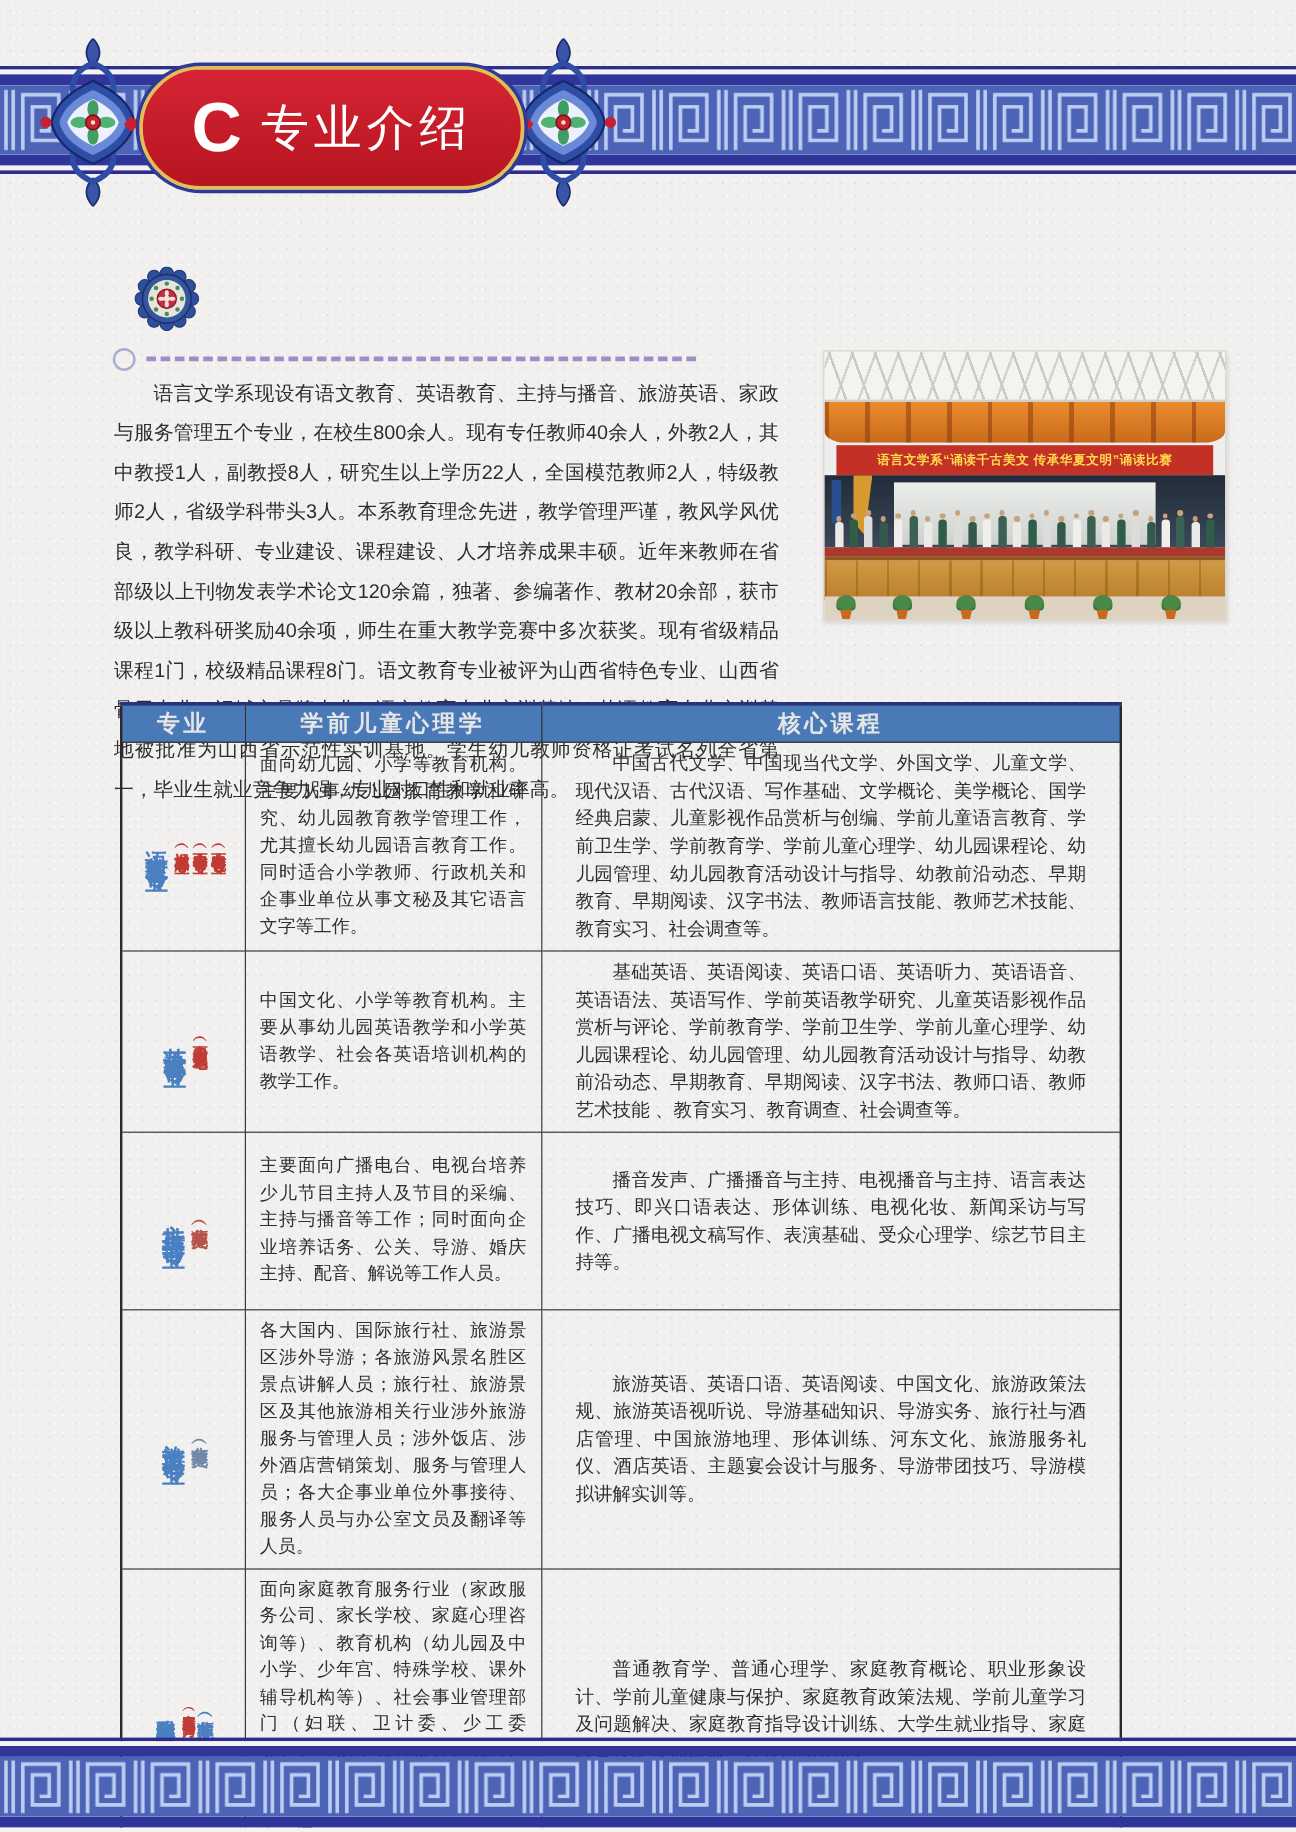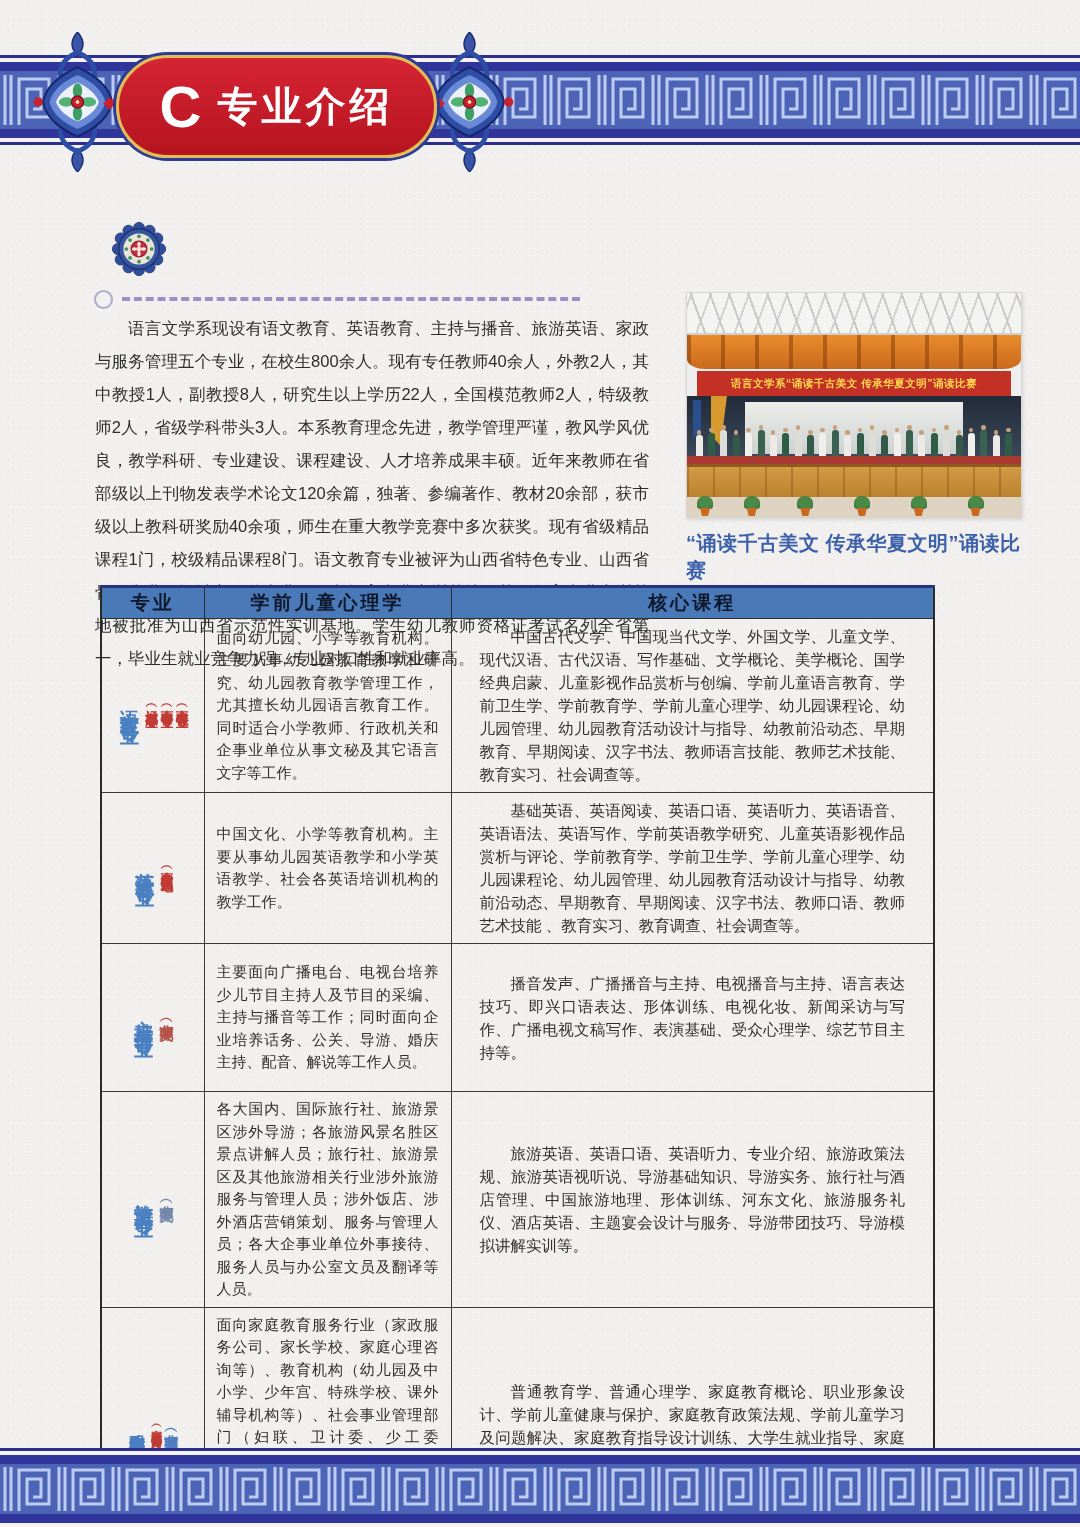--- a/index.html
+++ b/index.html
@@ -25,21 +25,21 @@
   .banner-wrap{position:absolute;left:20px;top:15px;width:510px;height:165px;}
   .ornament{position:absolute;top:17px;width:95px;height:140px;}
   .ornament.left{left:10px;}
   .ornament.right{left:402px;transform:scaleX(-1);}
   .red-banner{position:absolute;left:96px;top:40px;width:315px;height:97px;
     background:linear-gradient(#d62434,#b5151f);
     border:3px solid #e3bd55;border-radius:52px;
     box-shadow:0 0 0 3px #2e3a96;
     display:flex;align-items:center;justify-content:center;gap:16px;color:#fff;}
   .red-banner .letter{font-size:58px;font-weight:bold;line-height:1;}
-  .red-banner .btitle{font-size:40px;font-weight:bold;letter-spacing:4px;}
+  .red-banner .btitle{font-size:40px;font-weight:normal;letter-spacing:4px;}
   .diamond{position:absolute;width:9px;height:9px;background:#cf1f2e;transform:rotate(45deg);top:84px;}
   .diamond.d-left{left:85px;}
   .diamond.d-right{left:414px;}
 
   
   .rosette{position:absolute;left:112px;top:222px;width:54px;height:54px;}
   .dept-title{position:absolute;left:214px;top:200px;font-size:62px;font-weight:bold;
     color:#6d5ca8;letter-spacing:4px;}
   .divider{position:absolute;left:122px;top:297px;width:458px;border-top:4px dashed #8d7fbe;opacity:.85;}
   .divider-circle{position:absolute;left:94px;top:290px;width:15px;height:15px;border:2px solid #a9aed0;border-radius:50%;}
@@ -84,21 +84,21 @@
     background:radial-gradient(ellipse at center,#4a8a48 0 55%,#2e5f2f 100%);
     border-radius:50% 50% 25% 25%;}
   .plant .pot{position:absolute;bottom:0;left:3px;width:10px;height:8px;background:#c9681f;
     clip-path:polygon(0 0,100% 0,80% 100%,20% 100%);}
 
   .caption{position:absolute;left:686px;top:530px;width:350px;font-size:20px;font-weight:bold;
     color:#3c5fa9;letter-spacing:.5px;}
 
   
   .ctable{position:absolute;left:100px;top:585px;width:833px;border-collapse:collapse;table-layout:fixed;}
-  .ctable th{background:#4a79b8;color:#0f172a;font-size:19px;font-weight:bold;letter-spacing:3px;
+  .ctable th{background:#4a79b8;color:#e5e5e5;font-size:19px;font-weight:bold;letter-spacing:3px;
     border:1.5px solid #2e2e2e;border-top:3px solid #28327e;padding:2px 0;}
   .ctable td{border:1.5px solid #3a3a3a;vertical-align:middle;color:#2f2f2f;}
   .ctable{border:2px solid #2a2a2a;}
   td.maj{text-align:center;}
   .vwrap{writing-mode:vertical-lr;text-orientation:mixed;display:inline-block;
     text-align:center;line-height:1.22;}
   .major-name{display:block;color:#4a80c2;font-weight:bold;font-size:19px;letter-spacing:3px;padding:0 2px;}
   .annot{display:block;font-weight:bold;font-size:12.5px;letter-spacing:1px;}
   td.emp{padding:6px 12px;font-size:15px;line-height:22.5px;text-align:justify;}
   td.crs{padding:6px 28px;font-size:15.5px;line-height:23px;}
@@ -325,21 +325,20 @@
         <div class="plant" style="left: 67%;">
           <div class="leaves"></div>
           <div class="pot"></div>
         </div>
         <div class="plant" style="left: 84%;">
           <div class="leaves"></div>
           <div class="pot"></div>
         </div>
       </div>
   </div>
-  <div class="caption">“诵读千古美文 传承华夏文明”诵读比赛</div>
 
   <table class="ctable">
     <colgroup>
         <col style="width:103px">
         <col style="width:247px">
         <col style="width:483px">
       </colgroup>
     <thead>
       <tr style="height:30px">
         <th>专业</th>
@@ -374,21 +373,21 @@
         <td class="crs">
             <p>播音发声、广播播音与主持、电视播音与主持、语言表达技巧、即兴口语表达、形体训练、电视化妆、新闻采访与写作、广播电视文稿写作、表演基础、受众心理学、综艺节目主持等。</p>
           </td>
       </tr>
       <tr style="height:182px">
         <td class="maj">
           <div class="vwrap"><span class="major-name">旅游英语专业</span><span class="annot" style="color: rgb(115, 136, 171); font-size: 14px;">（非师范类）</span></div>
         </td>
         <td class="emp">各大国内、国际旅行社、旅游景区涉外导游；各旅游风景名胜区景点讲解人员；旅行社、旅游景区及其他旅游相关行业涉外旅游服务与管理人员；涉外饭店、涉外酒店营销策划、服务与管理人员；各大企事业单位外事接待、服务人员与办公室文员及翻译等人员。</td>
         <td class="crs">
-            <p>旅游英语、英语口语、英语听力、专业介绍、旅游政策法规、旅游英语视听说、导游基础知识、导游实务、旅行社与酒店管理、中国旅游地理、形体训练、河东文化、旅游服务礼仪、酒店英语、主题宴会设计与服务、导游带团技巧、导游模拟讲解实训等。</p>
+            <p>旅游英语、英语口语、英语阅读、中国文化、旅游政策法规、旅游英语视听说、导游基础知识、导游实务、旅行社与酒店管理、中国旅游地理、形体训练、河东文化、旅游服务礼仪、酒店英语、主题宴会设计与服务、导游带团技巧、导游模拟讲解实训等。</p>
           </td>
       </tr>
       <tr style="height:173px">
         <td class="maj">
           <div class="vwrap"><span class="major-name" style="font-size: 16px; letter-spacing: 1px;">家政服务与管理专业</span><span class="annot" style="color: rgb(193, 59, 53); font-size: 11px;">（家庭教育与指导方向）</span><span class="annot" style="color: rgb(79, 127, 192); font-size: 14px;">（非师范类）</span></div>
         </td>
         <td class="emp">面向家庭教育服务行业（家政服务公司、家长学校、家庭心理咨询等）、教育机构（幼儿园及中小学、少年宫、特殊学校、课外辅导机构等）、社会事业管理部门（妇联、卫计委、少工委等）。可从事教育讲师、教育产品营销人员、专业咨询人员、教育产品研发人员、上门指导人员等岗位。</td>
         <td class="crs">
             <p>普通教育学、普通心理学、家庭教育概论、职业形象设计、学前儿童健康与保护、家庭教育政策法规、学前儿童学习及问题解决、家庭教育指导设计训练、大学生就业指导、家庭教育技能模拟训练、办公自动化等。</p>
           </td>

